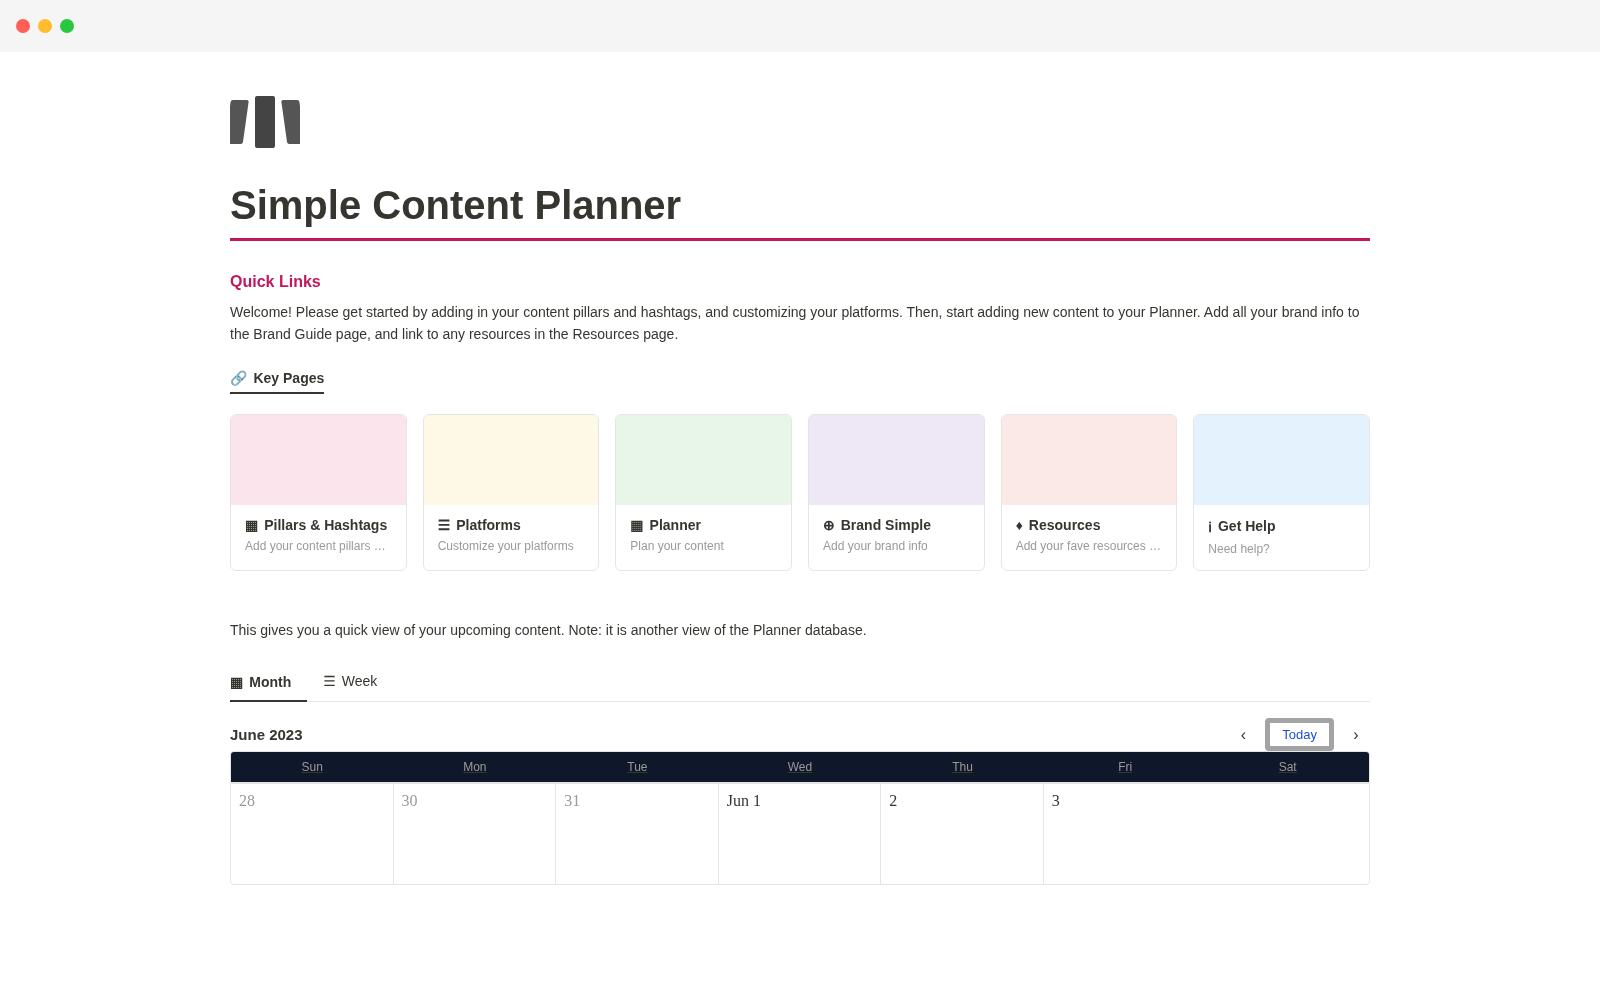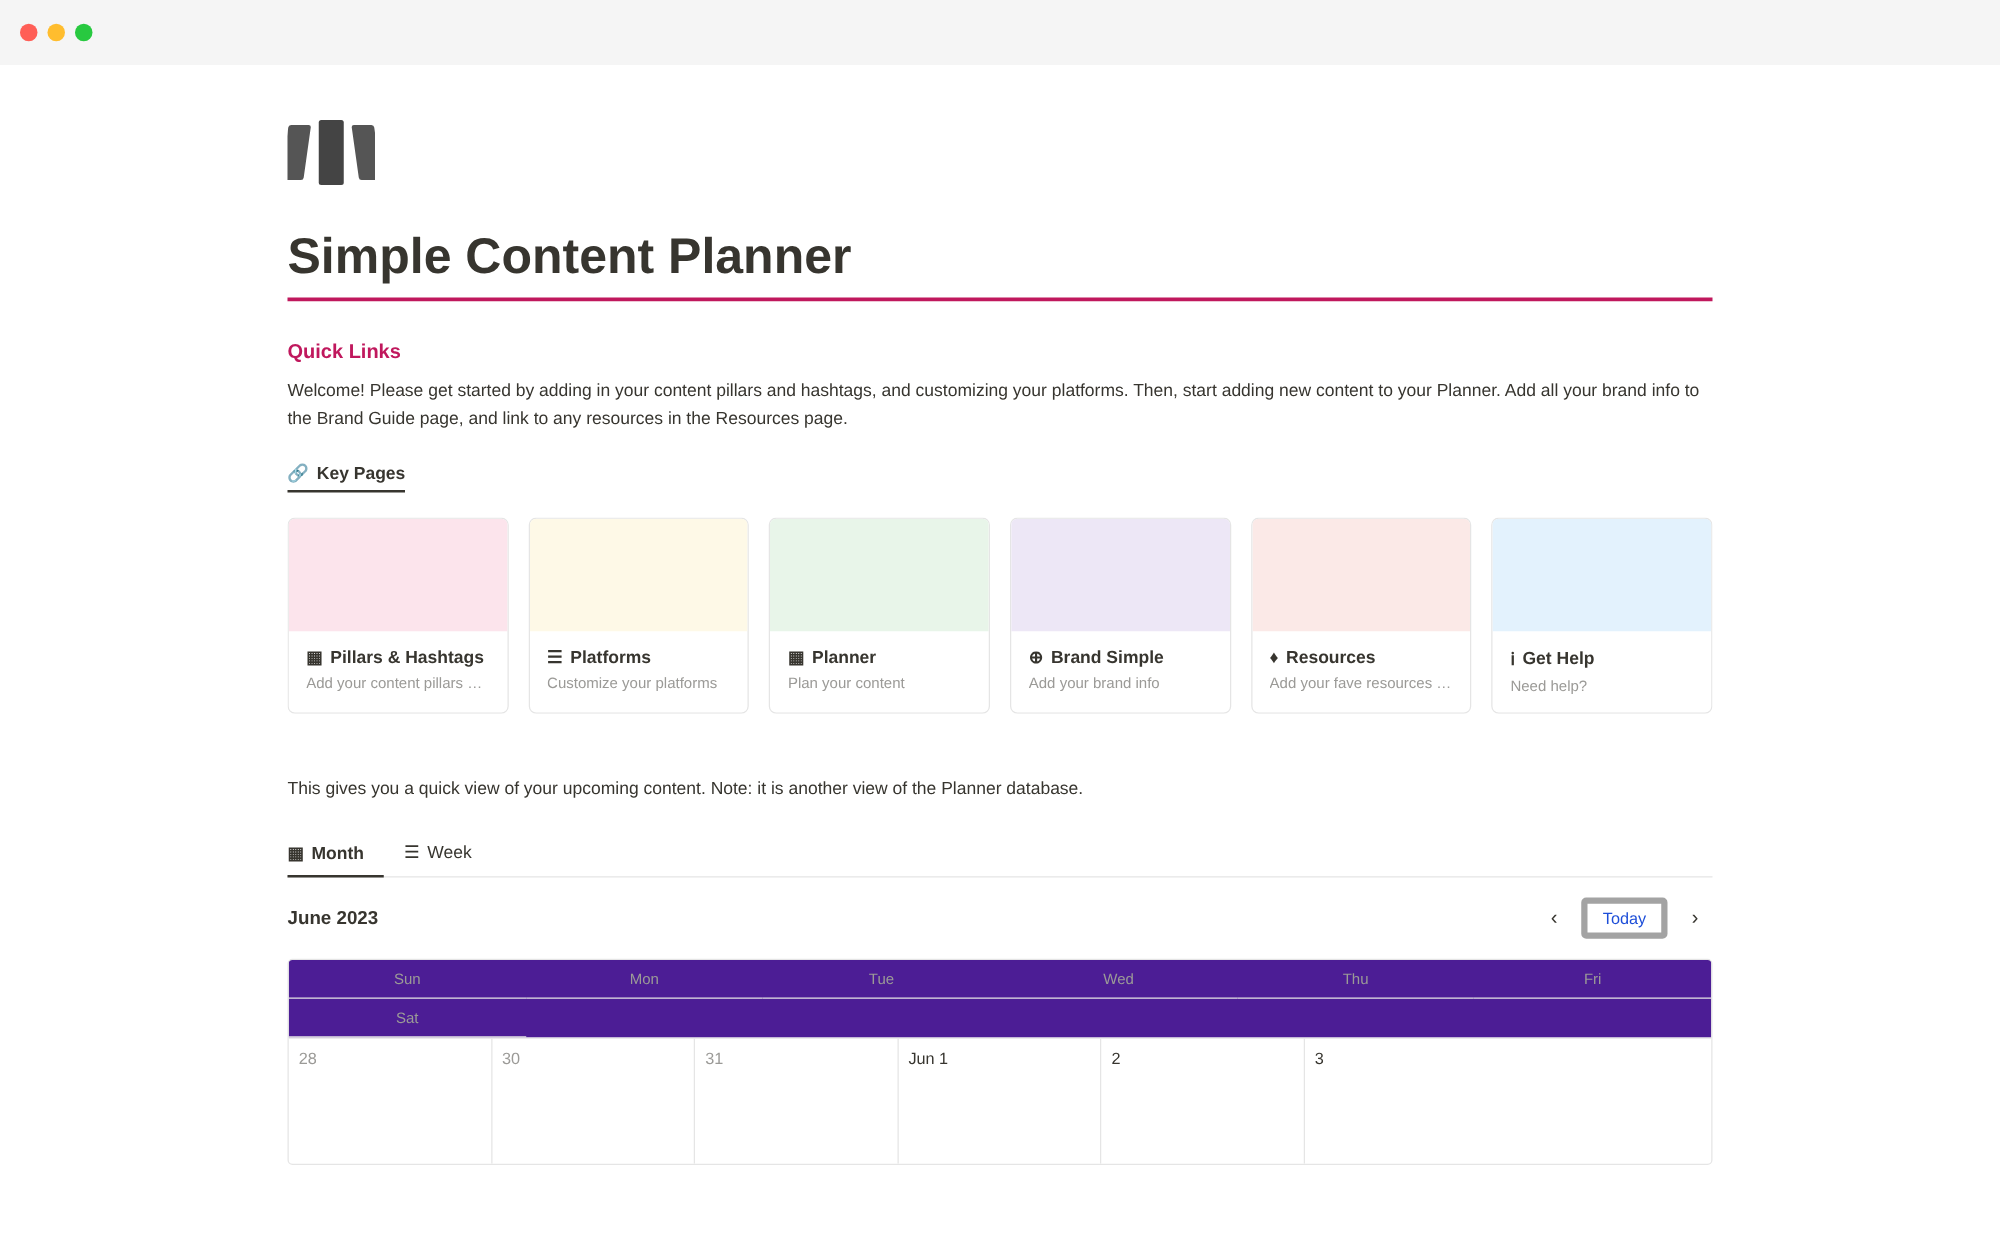--- a/index.html
+++ b/index.html
@@ -163,21 +163,21 @@
       border-bottom: 2px solid #37352f;
       font-weight: 600;
       margin-bottom: -1px;
     }
 
     
     .calendar-header {
       display: flex;
       justify-content: space-between;
       align-items: center;
-      margin-bottom: 16px;
+      margin-bottom: 0;
     }
 
     .calendar-month {
       font-size: 15px;
       font-weight: 700;
     }
 
     .calendar-nav {
       display: flex;
       align-items: center;
@@ -210,22 +210,23 @@
 
     
     .calendar-grid {
       border: 1px solid #e5e5e5;
       border-radius: 4px;
       overflow: hidden;
     }
 
     .calendar-days-header {
       display: grid;
-      grid-template-columns: repeat(6, 1fr);
-      background: #4c1d95;
+      grid-template-columns: repeat(7, 1fr);
+      background: #0f172a;
+      text-decoration: underline;
     }
 
     .calendar-day-header {
       text-align: center;
       padding: 8px 0;
       font-size: 12px;
       color: #9b9a97;
       border-bottom: 1px solid #e5e5e5;
     }
 
@@ -240,23 +241,24 @@
       border-right: 1px solid #e5e5e5;
       padding: 8px;
       min-height: 100px;
     }
 
     .calendar-cell:last-child {
       border-right: none;
     }
 
     .calendar-cell-num {
-      font-size: 13px;
+      font-size: 16px;
       color: #9b9a97;
       margin-bottom: 4px;
+      font-family: Liberation Serif, serif;
     }
 
     .calendar-cell-num.current-month {
       color: #37352f;
     }
   </style>
 </head>
 <body>
 
 <div class="titlebar">

